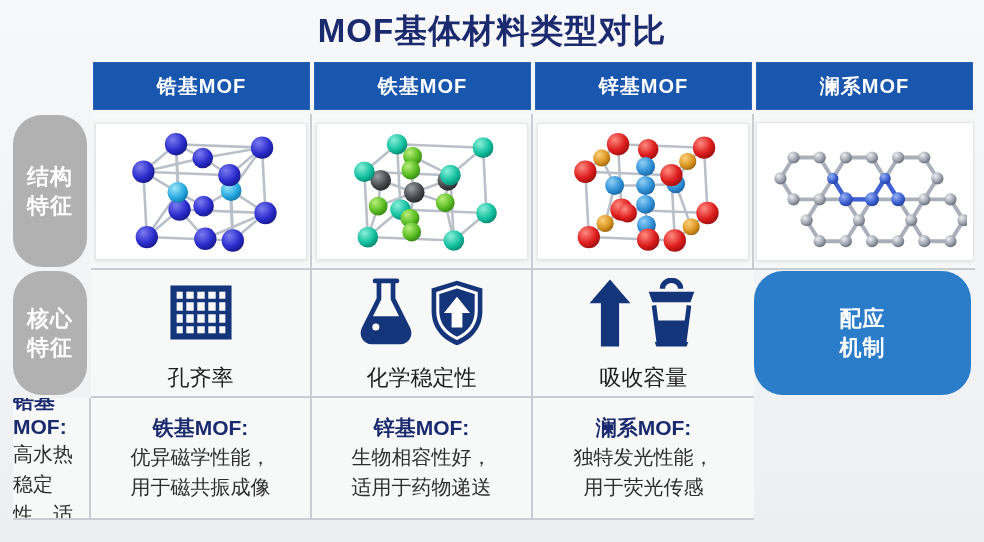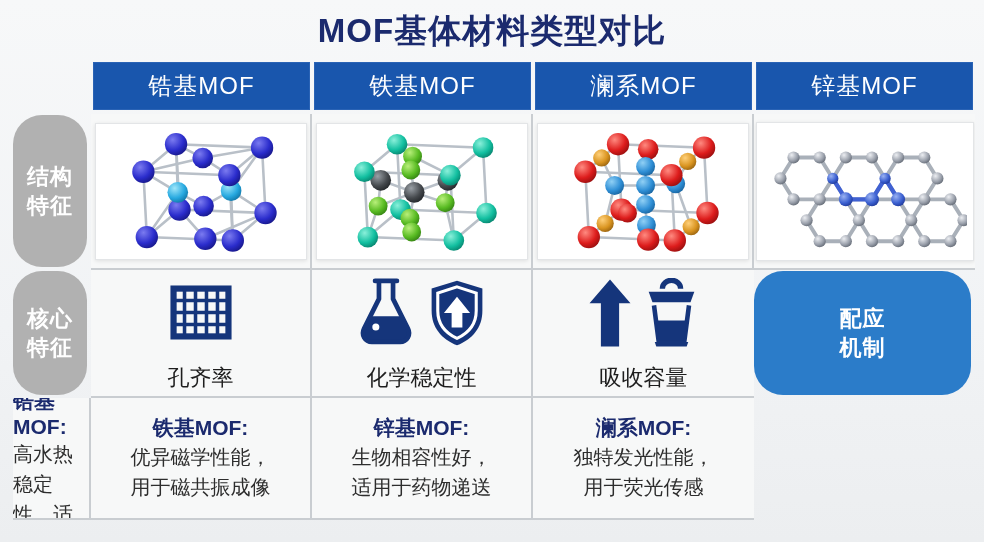--- a/index.html
+++ b/index.html
@@ -14,21 +14,21 @@
   }
   .table{
     display:grid;
     grid-template-columns:78px 1fr 1fr 1fr 1fr;
     grid-template-rows:52px 156px 128px 122px;
     width:962px;margin-left:13px;
   }
   .head{
     background:var(--header_blue,#1956ad);
     border:1px solid #2a63b5;
-    color:#fff;font-size:24px;font-weight:normal;letter-spacing:1px;
+    color:#fff;font-size:20px;font-weight:bold;letter-spacing:1px;
     display:flex;align-items:center;justify-content:center;
     margin:0 2px 4px 2px;
   }
   .rowlabel{
     color:#fff;font-size:22px;font-weight:bold;line-height:1.32;letter-spacing:1px;
     display:flex;flex-direction:column;align-items:center;justify-content:center;
     margin:1px 4px 3px 0;
     border-radius:29px;
   }
   .rowlabel.gray{background:var(--label_gray,#b1b1b1);}
@@ -56,22 +56,22 @@
 <body>
 
 <div>
   <div class="title">MOF基体材料类型对比</div>
 
   <div class="table">
 
     <div></div>
     <div class="head">锆基MOF</div>
     <div class="head">铁基MOF</div>
+    <div class="head">锌基MOF</div>
     <div class="head">澜系MOF</div>
-    <div class="head">锌基MOF</div>
 
     <div class="rowlabel gray">
       <span>结构</span>
       <span>特征</span>
     </div>
 
     <div class="cell">
       <div class="imgbox">
         <svg width="198" height="129" viewBox="0 0 230 150">
           <defs>

